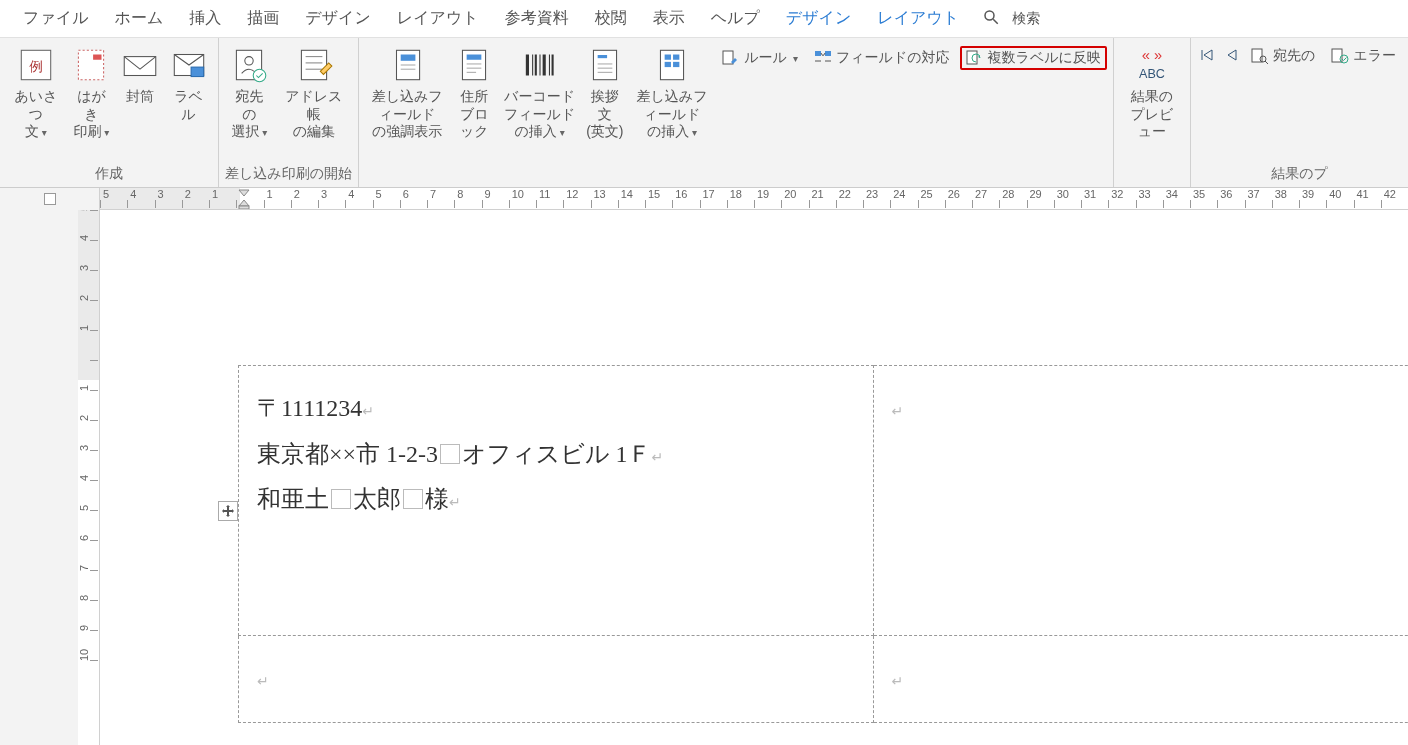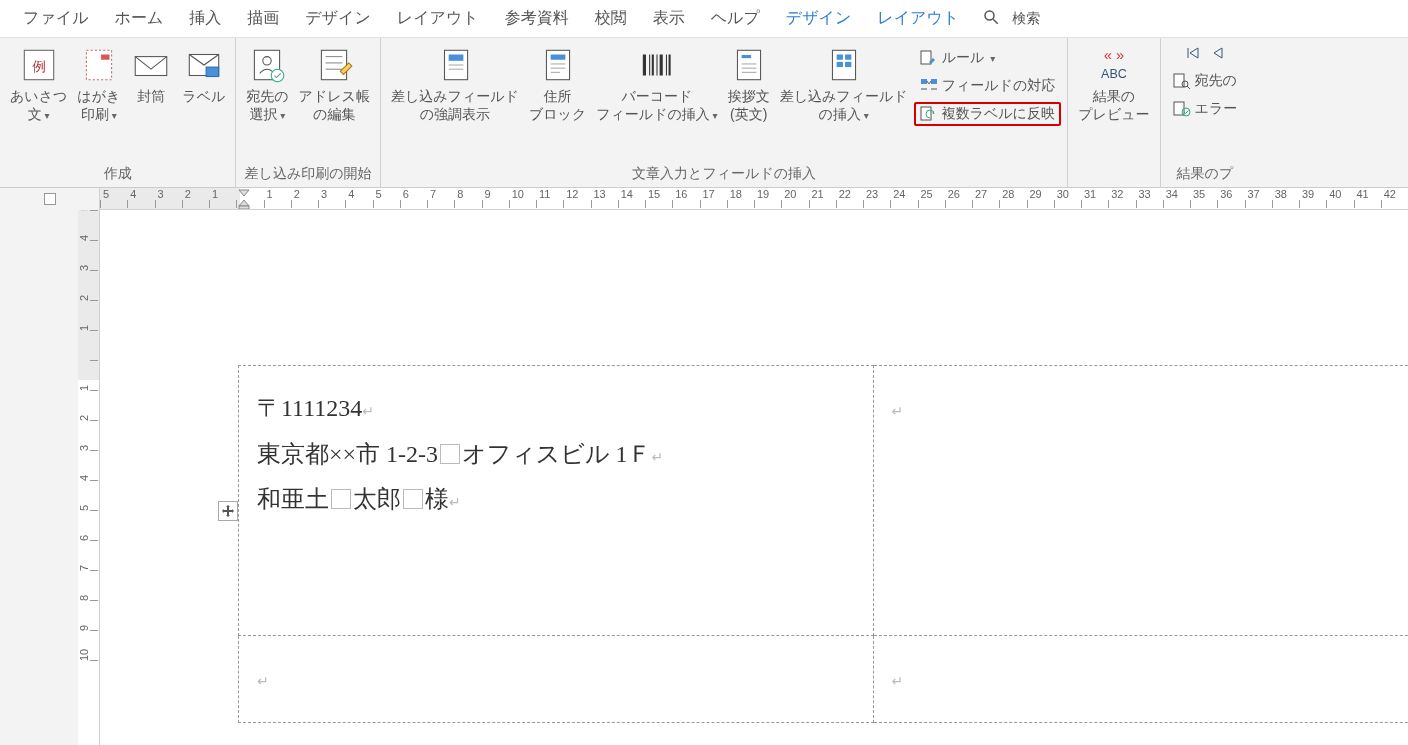--- a/index.html
+++ b/index.html
@@ -84,21 +84,21 @@
       padding: 2px 4px;
       min-width: 46px;
       cursor: pointer;
       text-align: center;
       gap: 2px;
     }
     .big-btn .ic { width: 42px; height: 42px; display:flex; align-items:center; justify-content:center; }
     .big-btn .lbl { font-size: 14px; line-height: 1.25; color: #555; white-space: pre-line; text-align: center; }
     .big-btn .lbl.dd::after { content: " ▾"; font-size: 10px; color: #666; }
 
-    .small-list { display:flex; flex-direction:column; justify-content:flex-start; gap:4px; padding-top: 4px; }
+    .small-list { display:flex; justify-content:flex-start; gap:4px; padding-top: 4px; }
     .small-btn {
       display: flex;
       align-items: center;
       gap: 4px;
       padding: 3px 6px;
       font-size: 14px;
       cursor: pointer;
       white-space: nowrap;
       color: #555;
     }
@@ -373,21 +373,20 @@
               <svg viewBox="0 0 18 16">
                 <rect x="1" y="1" width="10" height="13" fill="#fff" stroke="#555"></rect>
                 <path d="M10,12 a4 4 0 1 1 4,-4" stroke="#3a8" fill="none"></path>
                 <path d="M14,8 l-2,-1 l2,-2 z" fill="#3a8"></path>
               </svg>
             </span>
           <span>複数ラベルに反映</span>
         </div>
       </div>
     </div>
-    <div class="ribbon-group-label">文章入力とフィールドの挿入</div>
   </div>
 
   <div class="ribbon-group">
     <div class="ribbon-group-row">
       <div class="big-btn">
         <span class="ic">
           <svg viewBox="0 0 40 40">
               <text x="20" y="15" font-size="14" text-anchor="middle" fill="#d33">« »</text>
               <text x="20" y="32" font-size="12" text-anchor="middle" fill="#357">ABC</text>
             </svg>

